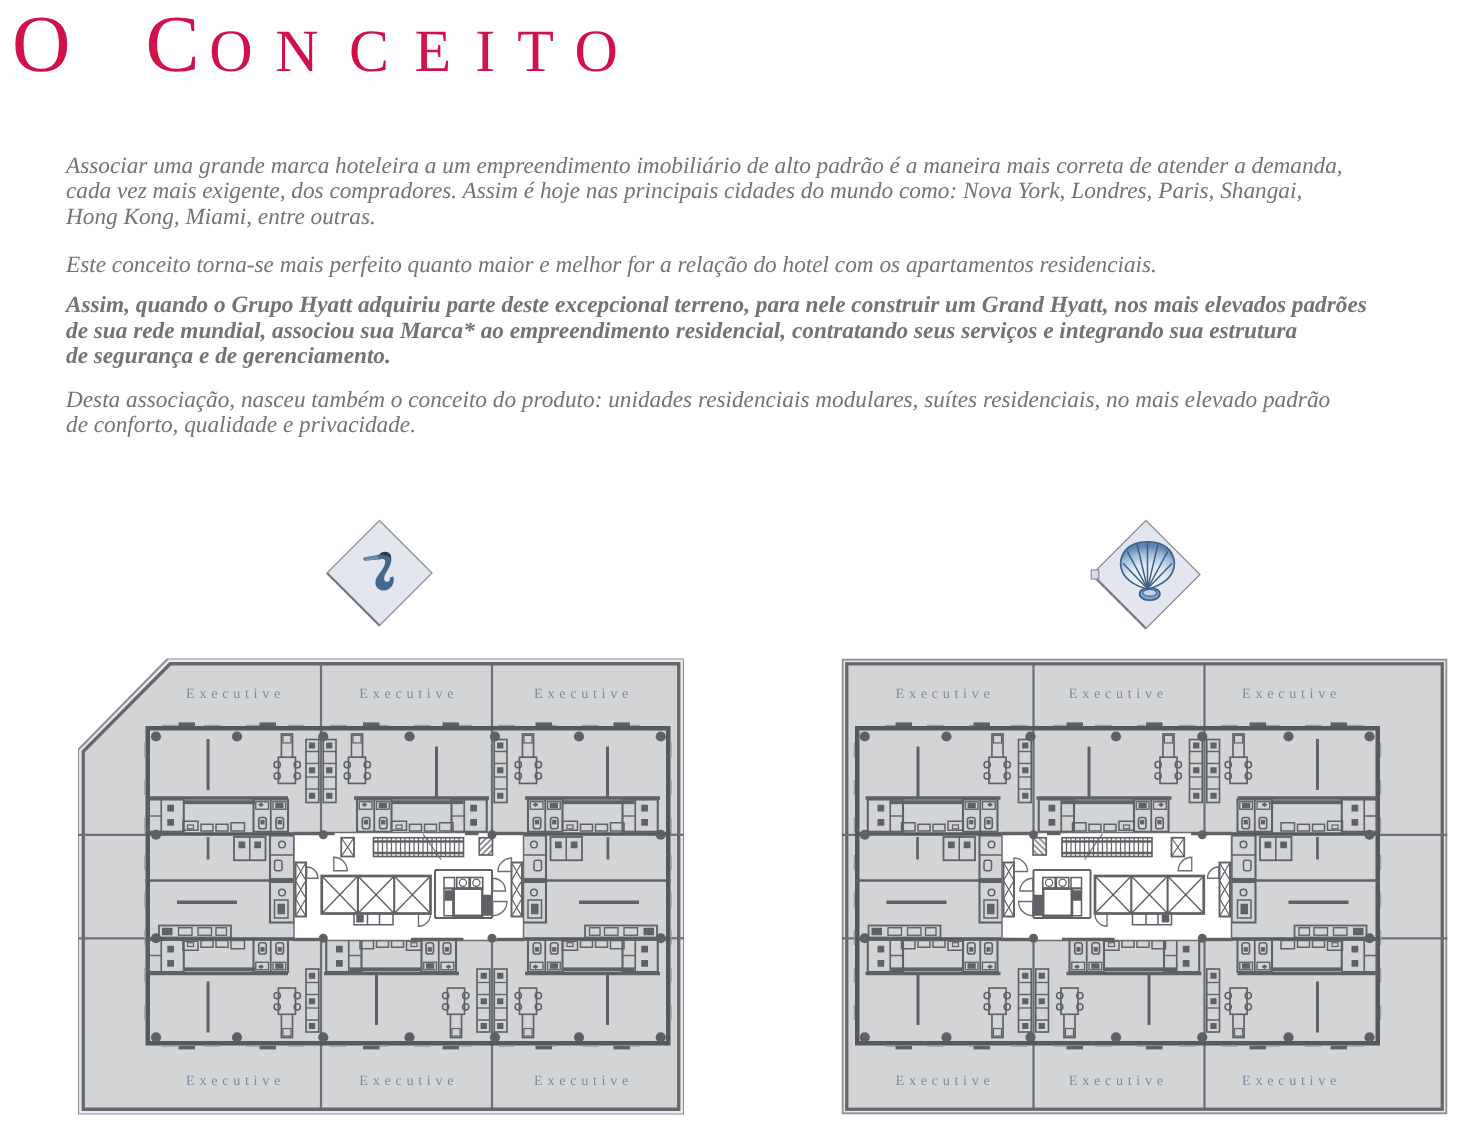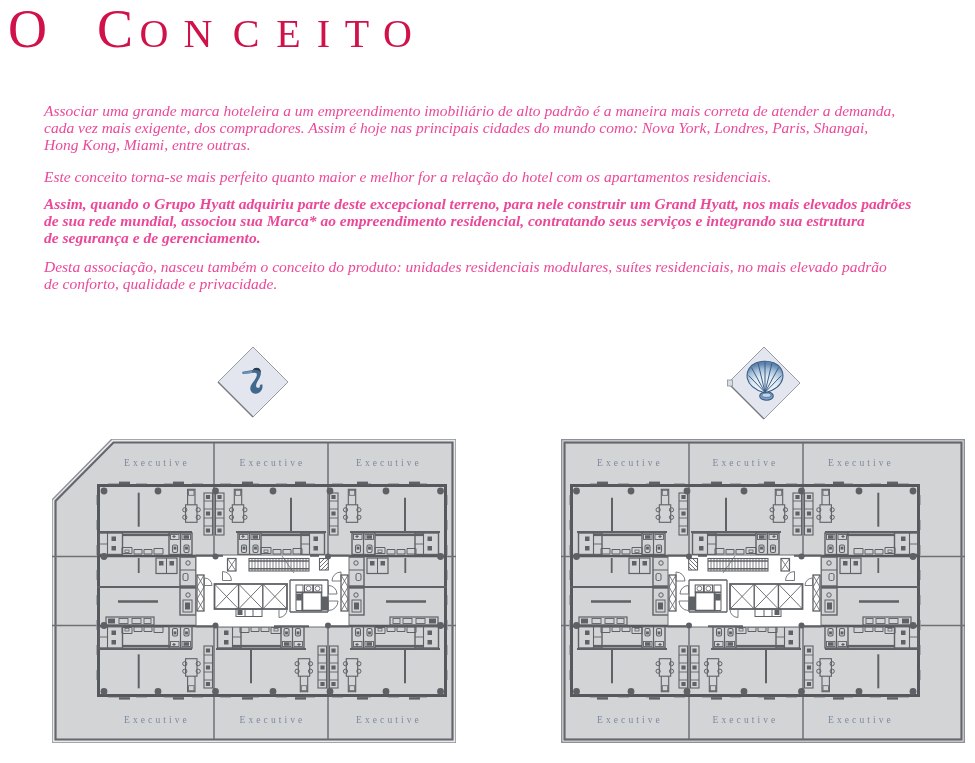--- a/index.html
+++ b/index.html
@@ -1,18 +1,18 @@
 <!DOCTYPE html>
 <html><head>
 <meta charset="utf-8">
 <style>
   html,body{margin:0;padding:0;background:#ffffff;}
   body{width:975px;height:763px;position:relative;overflow:hidden;font-family:"Liberation Serif",serif;}
   .abs{position:absolute;}
-  .copy{left:44px;color:#ec4899;font-style:italic;font-size:15.5px;line-height:17.15px;white-space:nowrap;}
+  .copy{left:44px;color:#737373;font-style:italic;font-size:15.5px;line-height:17.15px;white-space:nowrap;}
 </style>
 </head>
 <body>
 
 <svg class="abs" style="left:0;top:0;" width="440" height="60" viewBox="0 0 440 60">
   <g font-family="Liberation Serif, serif" fill="#d0114a" text-anchor="middle">
     <g font-size="54" lengthAdjust="spacingAndGlyphs">
         <text x="27.5" y="47" textLength="36.5">O</text>
         <text x="115" y="47" textLength="33">C</text>
       </g>

